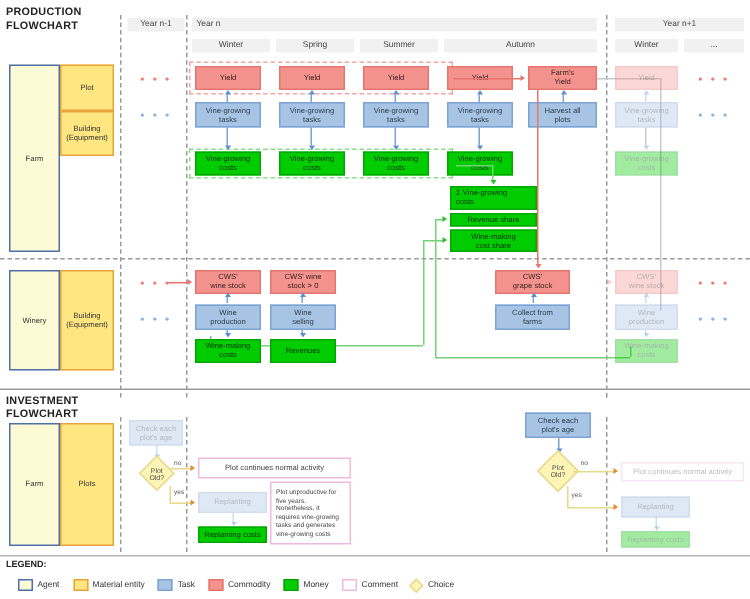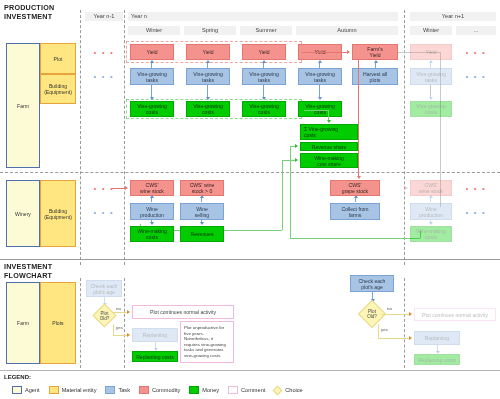--- a/index.html
+++ b/index.html
@@ -97,21 +97,21 @@
   .lg-sw{width:10px;height:8px;border-width:1px;border-style:solid;box-sizing:border-box;margin-right:3px;}
   .lg-dia{width:7px;height:7px;border-width:1px;border-style:solid;box-sizing:border-box;margin-right:4px;transform:rotate(45deg);}
   .lg-txt{font-size:5.6px;color:#333;}
 </style>
 </head>
 <body>
 
 <div class="canvas">
 
   <div class="abs sec-title" style="left:4px;top:4px;width:70px;">PRODUCTION
-INVESTMENT</div>
+FLOWCHART</div>
 
   <div class="abs hbar" style="left:85px;top:12px;width:38px;">Year n-1</div>
   <div class="abs hbar left" style="left:128px;top:12px;width:270px;">Year n</div>
   <div class="abs hbar" style="left:410px;top:12px;width:86px;">Year n+1</div>
 
   <div class="abs hbar" style="left:128px;top:26px;width:52px;">Winter</div>
   <div class="abs hbar" style="left:184px;top:26px;width:52px;">Spring</div>
   <div class="abs hbar" style="left:240px;top:26px;width:52px;">Summer</div>
   <div class="abs hbar" style="left:296px;top:26px;width:102px;">Autumn</div>
   <div class="abs hbar" style="left:410px;top:26px;width:42px;">Winter</div>

